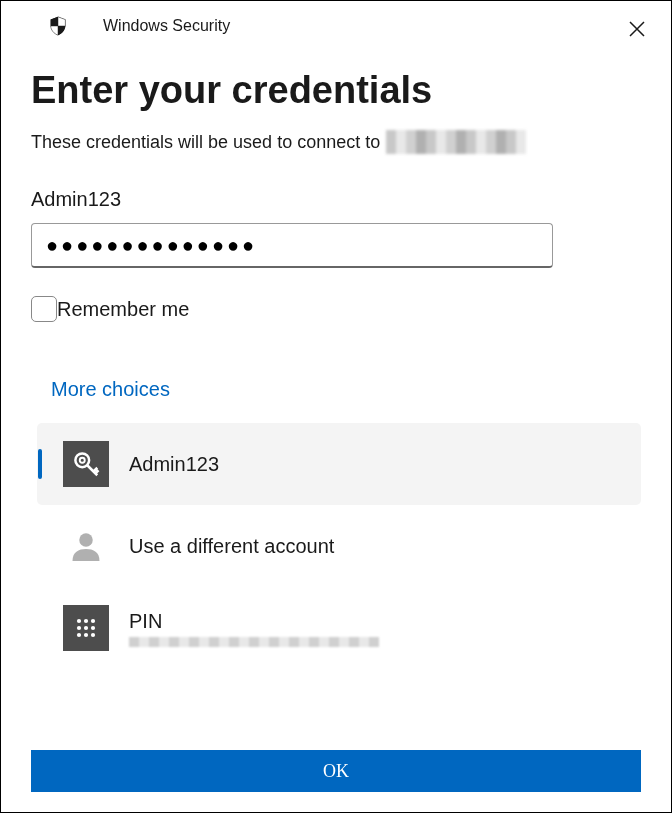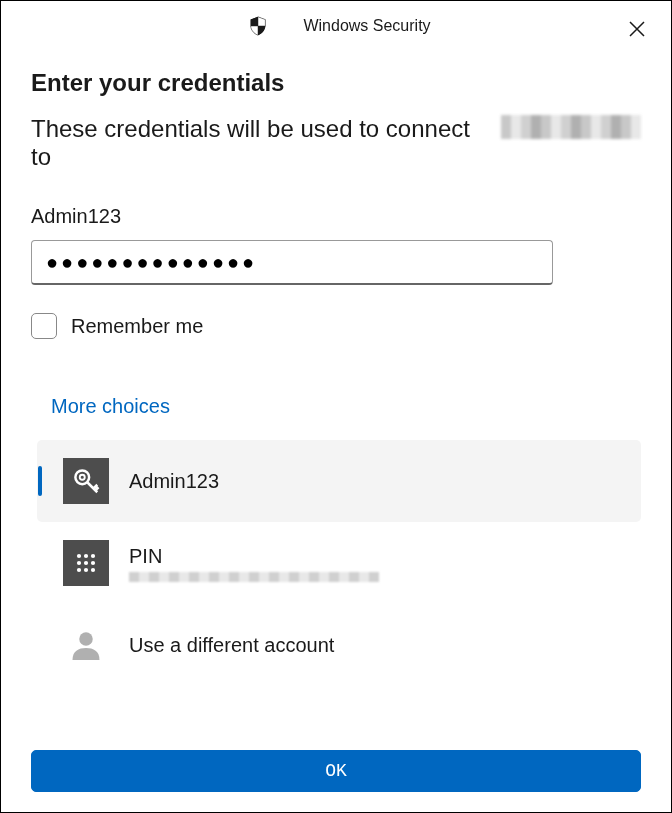--- a/index.html
+++ b/index.html
@@ -12,23 +12,22 @@
       background: #ffffff;
       width: 672px;
       height: 813px;
       overflow: hidden;
       position: relative;
       border: 1px solid #000;
     }
     .titlebar {
       display: flex;
       align-items: center;
-      padding: 14px 24px 14px 30px;
+      padding: 14px 24px 14px 46px;
       position: relative;
-      justify-content: center;
     }
     .titlebar-icon {
       width: 22px;
       height: 22px;
       margin-right: 34px;
     }
     .titlebar-text {
       font-size: 16px;
       color: #1a1a1a;
     }
@@ -40,30 +39,31 @@
       height: 28px;
       cursor: pointer;
       display: flex;
       align-items: center;
       justify-content: center;
     }
     .content {
       padding: 18px 30px 0 30px;
     }
     .heading {
-      font-size: 24px;
+      font-size: 38px;
       font-weight: 600;
       color: #1a1a1a;
       margin-bottom: 18px;
     }
     .description {
-      font-size: 24px;
+      font-size: 18px;
       color: #1a1a1a;
       margin-bottom: 20px;
       display: flex;
+      align-items: center;
       flex-wrap: nowrap;
     }
     .redacted {
       display: inline-block;
       width: 140px;
       height: 24px;
       margin-left: 6px;
       background: repeating-linear-gradient(
         90deg,
         #c8c8c8 0, #c8c8c8 10px,
@@ -100,21 +100,20 @@
       padding: 0 14px;
       font-size: 20px;
       letter-spacing: 3px;
       outline: none;
       font-family: inherit;
     }
     .remember-row {
       display: flex;
       align-items: center;
       margin-top: 28px;
-      gap: 14px;
     }
     .checkbox {
       width: 26px;
       height: 26px;
       border: 1.5px solid #888;
       border-radius: 5px;
       background: #fff;
       cursor: pointer;
     }
     .remember-label {
@@ -179,23 +178,23 @@
       position: absolute;
       bottom: 20px;
       left: 30px;
       right: 30px;
       display: flex;
       gap: 10px;
     }
     .btn {
       flex: 1;
       height: 42px;
-      border-radius: 5px;
+      border-radius: 0;
       font-size: 18px;
-      font-family: Liberation Mono, monospace;
+      font-family: Liberation Serif, serif;
       cursor: pointer;
       border: 1px solid #ccc;
       background: #fff;
       color: #1a1a1a;
     }
     .btn.primary {
       background: #0067c0;
       border-color: #0067c0;
       color: #fff;
     }
@@ -248,47 +247,47 @@
         <svg viewBox="0 0 24 24" width="30" height="30">
           <circle cx="9" cy="9" r="5.5" fill="none" stroke="#fff" stroke-width="2"></circle>
           <circle cx="9" cy="9" r="2" fill="none" stroke="#fff" stroke-width="1.5"></circle>
           <path d="M13 13 L21 21 M18 18 L21 15 M19.5 19.5 L22 17" stroke="#fff" stroke-width="2" fill="none"></path>
         </svg>
       </div>
       <span class="choice-text">Admin123</span>
     </div>
 
     <div class="choice-item">
+      <div class="choice-icon">
+        <svg viewBox="0 0 24 24" width="36" height="36">
+          <circle cx="12" cy="8" r="4.5" fill="#b0b0b0"></circle>
+          <path d="M3 22 C3 16 7 14 12 14 C17 14 21 16 21 22 Z" fill="#b0b0b0"></path>
+        </svg>
+      </div>
+      <span class="choice-text">Use a different account</span>
+    </div>
+
+    <div class="choice-item">
       <div class="choice-icon dark">
         <svg viewBox="0 0 24 24" width="28" height="28">
           <circle cx="6" cy="6" r="1.8" fill="#fff"></circle>
           <circle cx="12" cy="6" r="1.8" fill="#fff"></circle>
           <circle cx="18" cy="6" r="1.8" fill="#fff"></circle>
           <circle cx="6" cy="12" r="1.8" fill="#fff"></circle>
           <circle cx="12" cy="12" r="1.8" fill="#fff"></circle>
           <circle cx="18" cy="12" r="1.8" fill="#fff"></circle>
           <circle cx="6" cy="18" r="1.8" fill="#fff"></circle>
           <circle cx="12" cy="18" r="1.8" fill="#fff"></circle>
           <circle cx="18" cy="18" r="1.8" fill="#fff"></circle>
         </svg>
       </div>
       <div class="pin-texts">
         <span class="choice-text">PIN</span>
         <span class="redacted-small"></span>
       </div>
     </div>
 
-    <div class="choice-item">
-      <div class="choice-icon">
-        <svg viewBox="0 0 24 24" width="36" height="36">
-          <circle cx="12" cy="8" r="4.5" fill="#b0b0b0"></circle>
-          <path d="M3 22 C3 16 7 14 12 14 C17 14 21 16 21 22 Z" fill="#b0b0b0"></path>
-        </svg>
-      </div>
-      <span class="choice-text">Use a different account</span>
-    </div>
-
   </div>
 </div>
 
 <div class="footer">
   <button class="btn primary">OK</button>
 </div>
 
 </body></html>

